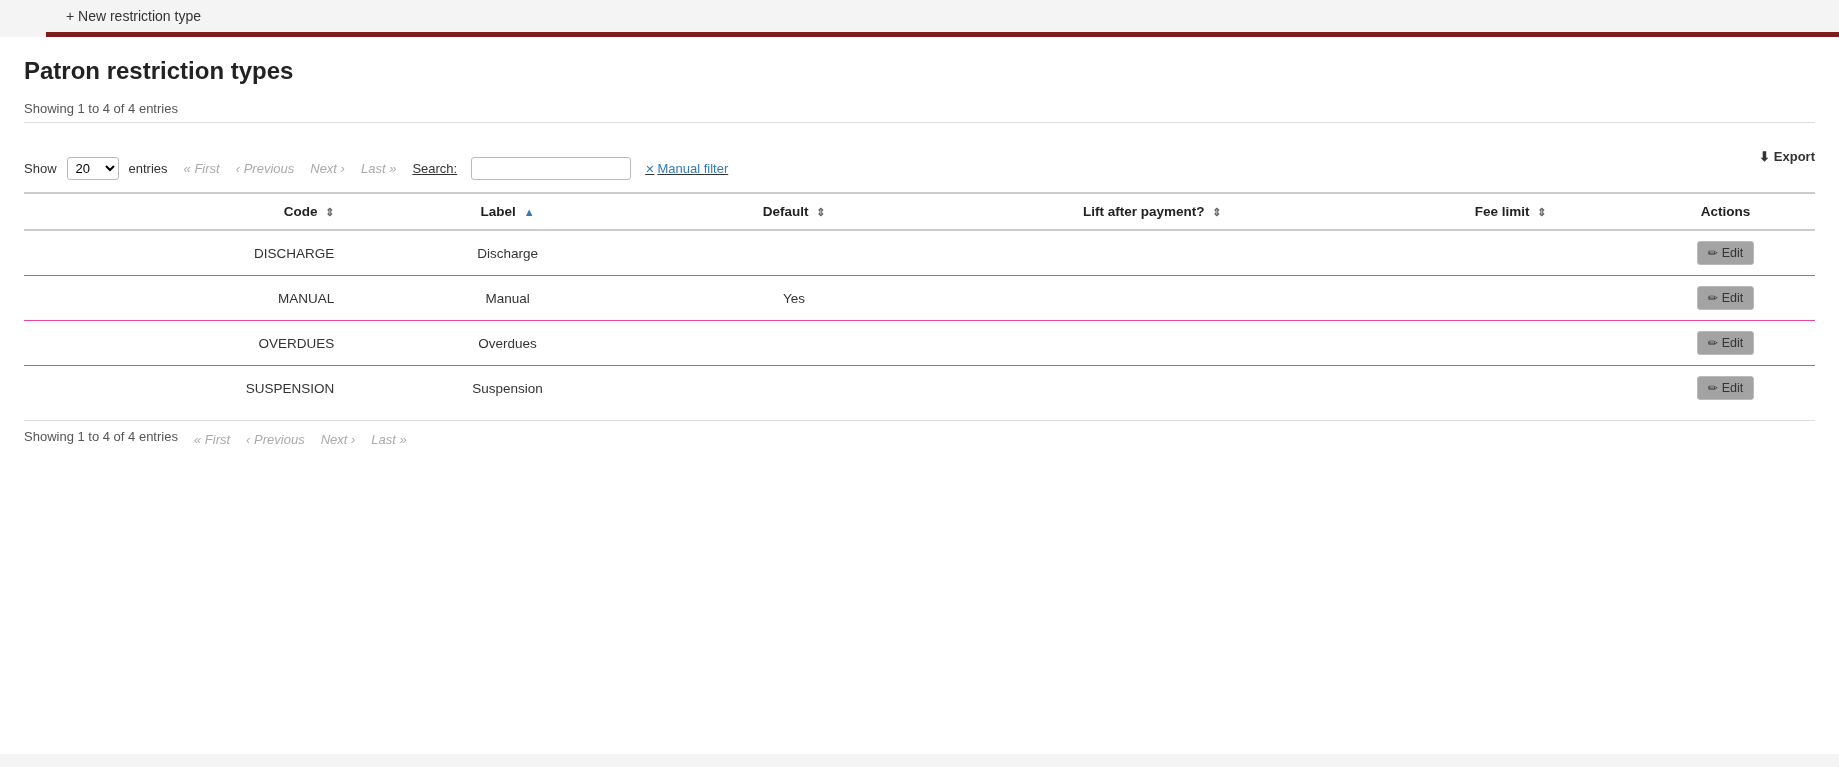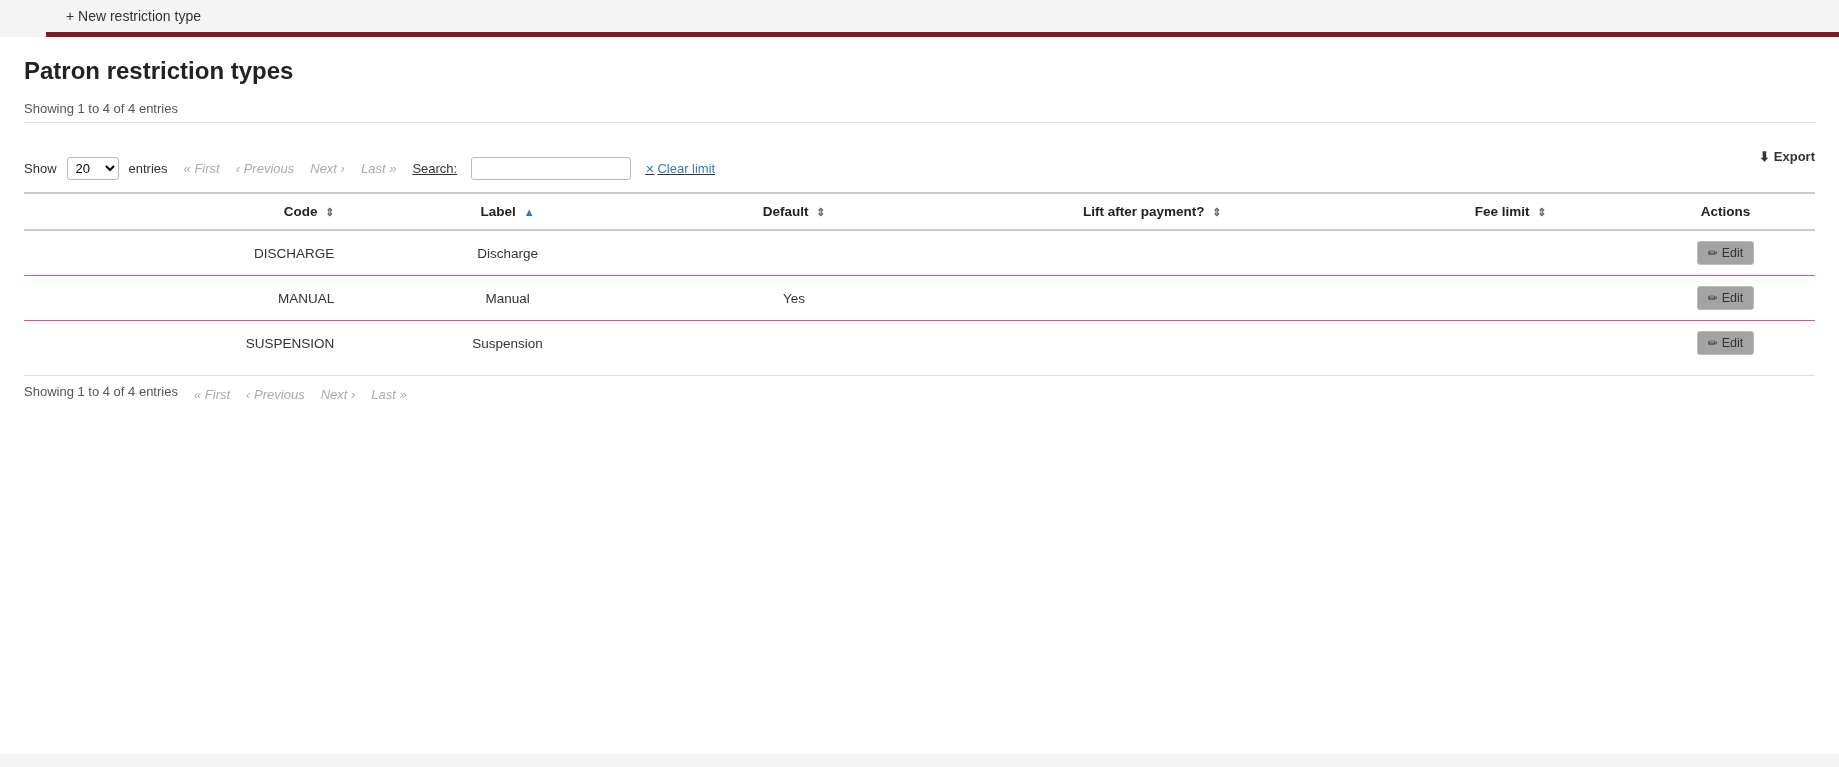--- a/index.html
+++ b/index.html
@@ -230,21 +230,21 @@
         <button class="nav-btn disabled">
           Last <span class="double-right"></span>
         </button>
       </div>
 
       <div class="search-area">
         <span>Search:</span>
         <input class="search-input" type="text" placeholder="" style="">
         <button class="clear-filter-btn">
           <span class="x-icon"></span>
-          <span>Clear limit</span>
+          <span>Manual filter</span>
         </button>
       </div>
     </div>
 
     <div class="controls-right">
       <button class="export-btn">
         <span class="download-icon"></span>
         <span>Export</span>
       </button>
     </div>
@@ -293,20 +293,33 @@
       <td class="col-lift"></td>
       <td class="col-fee"></td>
       <td class="col-actions">
         <button class="edit-btn">
           <span class="pencil-icon"></span>
           Edit
         </button>
       </td>
     </tr>
         <tr>
+      <td class="col-code">OVERDUES</td>
+      <td class="col-label">Overdues</td>
+      <td class="col-default"></td>
+      <td class="col-lift"></td>
+      <td class="col-fee"></td>
+      <td class="col-actions">
+        <button class="edit-btn">
+          <span class="pencil-icon"></span>
+          Edit
+        </button>
+      </td>
+    </tr>
+        <tr>
       <td class="col-code">SUSPENSION</td>
       <td class="col-label">Suspension</td>
       <td class="col-default"></td>
       <td class="col-lift"></td>
       <td class="col-fee"></td>
       <td class="col-actions">
         <button class="edit-btn">
           <span class="pencil-icon"></span>
           Edit
         </button>

